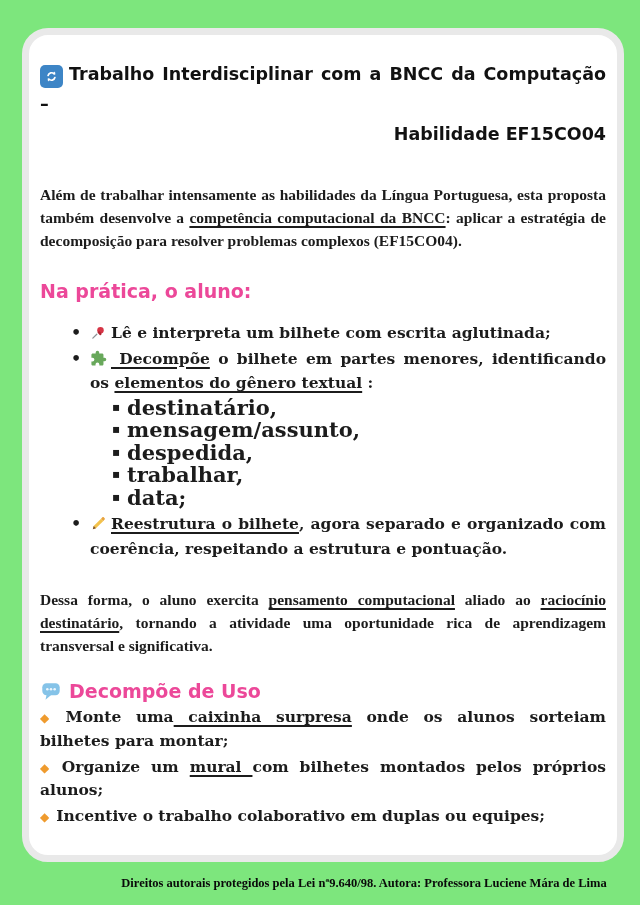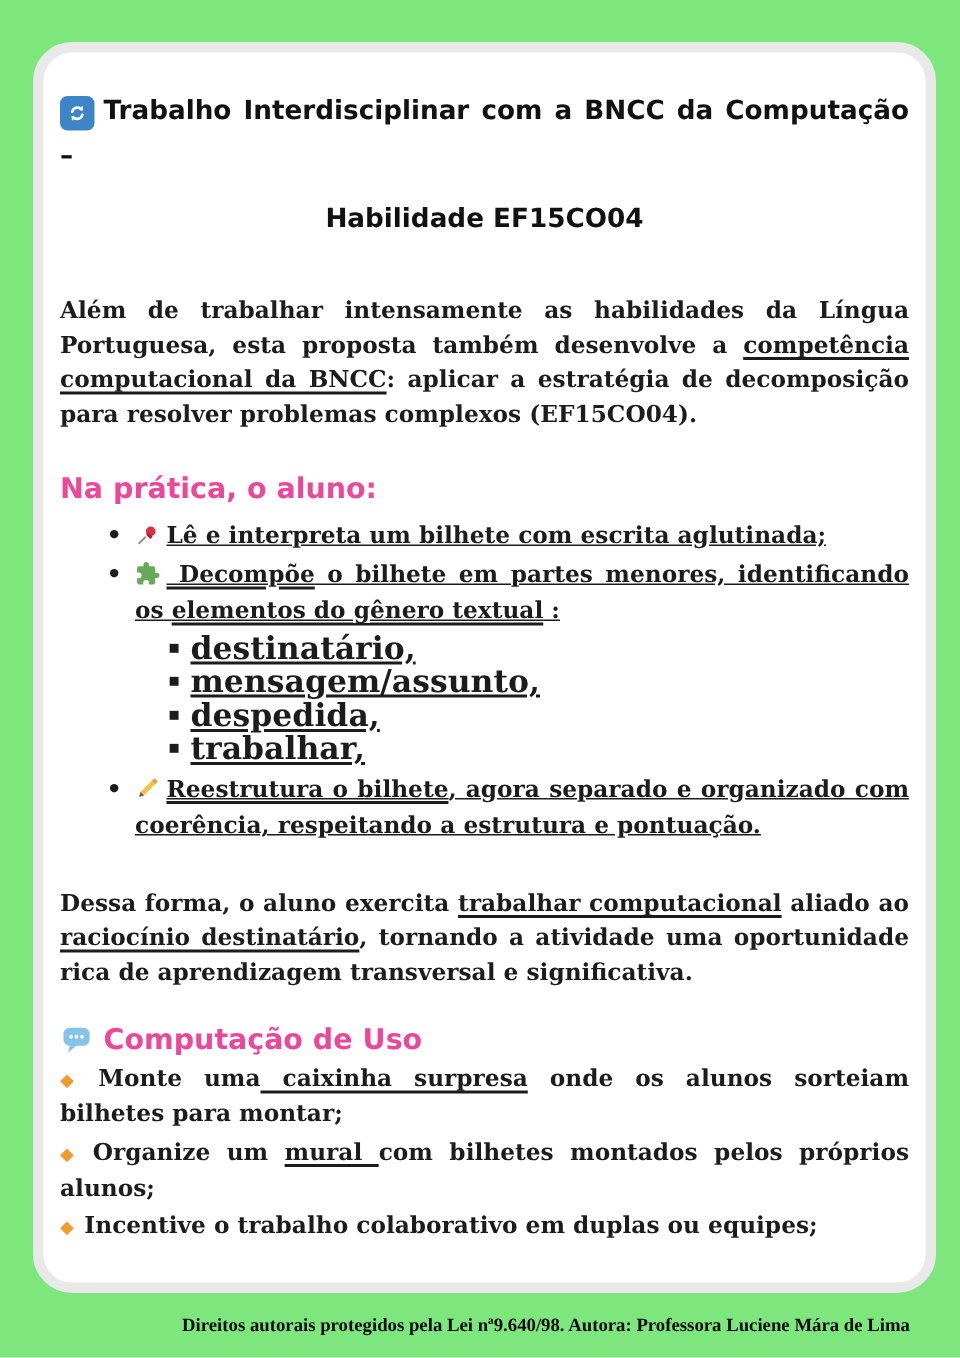--- a/index.html
+++ b/index.html
@@ -30,43 +30,43 @@
   }
   
   .title{
     font-family:"DejaVu Sans","Liberation Sans",sans-serif;
     font-weight:bold;
     font-size:17.5px;
     line-height:30px;
     color:#111;
   }
   .title-line1{ text-align:justify; text-align-last:justify; }
-  .title-line2{ text-align:center;margin-top:12px; }
+  .title-line2{ text-align:right; }
   .ic-box{
     display:inline-flex; align-items:center; justify-content:center;
     width:23px; height:23px; border-radius:5px;
     background:var(--accent-blue);
     vertical-align:-5px; margin-right:6px;
   }
   
   .para{
     font-size:15.5px; line-height:23px;
-    font-weight:bold; text-align:justify;
+    font-weight:bold; text-align:justify;font-family:Liberation Serif, serif;
   }
   .intro{ margin-top:34px; }
   .u{ text-decoration:underline; text-decoration-thickness:1.5px; text-underline-offset:2.5px; }
   
   .h2{
     font-family:"DejaVu Sans","Liberation Sans",sans-serif;
     font-weight:bold; font-size:19px; line-height:24px; color:#ec4899;
   }
   .h2-practice{ margin-top:27px; }
   .h2-suggest{ margin-top:22px; display:flex; align-items:center; gap:7px; }
   
-  .practice-list{ list-style:none; margin-top:7px;text-decoration:underline; }
+  .practice-list{ list-style:none; margin-top:18px; }
   .practice-list > li{
     position:relative;
     padding-left:50px;
     font-size:15.5px; line-height:24.5px; font-weight:bold;
     text-align:justify;
     margin-bottom:1px;
   }
   .practice-list > li::before{
     content:"\2022";
     position:absolute; left:31px; top:0;
@@ -137,44 +137,45 @@
     </li>
     <li>
       <span class="li-icon"><svg width="17" height="17" viewBox="0 0 24 24">
         <path d="M20.5 11H19V7c0-1.1-.9-2-2-2h-4V3.5a2.5 2.5 0 0 0-5 0V5H4c-1.1 0-2 .9-2 2v3.8h1.5a2.7 2.7 0 0 1 0 5.4H2V20c0 1.1.9 2 2 2h3.8v-1.5a2.7 2.7 0 0 1 5.4 0V22H17c1.1 0 2-.9 2-2v-4h1.5a2.5 2.5 0 0 0 0-5z" fill="#68a85b"></path>
       </svg></span><span><span class="u"> Decompõe</span><span> o bilhete em partes menores, identificando os </span><span class="u">elementos do gênero textual</span><span> :</span></span>
       <ul class="sublist">
         <li>destinatário,</li>
         <li>mensagem/assunto,</li>
         <li>despedida,</li>
         <li>trabalhar,</li>
+        <li>data;</li>
       </ul>
     </li>
     <li>
       <span class="li-icon"><svg width="17" height="17" viewBox="0 0 24 24">
         <path d="M4 20l1.2-4.4L15.6 5.2l3.2 3.2L8.4 18.8 4 20z" fill="#f3c24b"></path>
         <path d="M15.6 5.2l1.9-1.9c.5-.5 1.4-.5 1.9 0l1.3 1.3c.5.5.5 1.4 0 1.9l-1.9 1.9z" fill="#e8a33d"></path>
         <path d="M5.2 15.6l3.2 3.2L4 20z" fill="#7a5230"></path>
       </svg></span><span><span class="u">Reestrutura o bilhete</span><span>, agora separado e organizado com coerência, respeitando a estrutura e pontuação.</span></span>
     </li>
   </ul>
 
-  <p class="para conclusion"><span>Dessa forma, o aluno exercita </span><span class="u">trabalhar computacional</span><span> aliado ao </span><span class="u">raciocínio destinatário</span><span>, tornando a atividade uma oportunidade rica de aprendizagem transversal e significativa.</span></p>
+  <p class="para conclusion"><span>Dessa forma, o aluno exercita </span><span class="u">pensamento computacional</span><span> aliado ao </span><span class="u">raciocínio destinatário</span><span>, tornando a atividade uma oportunidade rica de aprendizagem transversal e significativa.</span></p>
 
   <div class="h2 h2-suggest">
     <span>
         <svg width="22" height="22" viewBox="0 0 24 24">
       <rect x="2.5" y="3.5" width="19" height="13" rx="4.5" fill="#85c3e8"></rect>
       <path d="M7.5 14.5l-1.5 7 6.5-5.5z" fill="#85c3e8"></path>
       <circle cx="8" cy="10" r="1.4" fill="#eef7fd"></circle>
       <circle cx="12" cy="10" r="1.4" fill="#eef7fd"></circle>
       <circle cx="16" cy="10" r="1.4" fill="#eef7fd"></circle>
     </svg>
       </span>
-    <span>Computação de Uso</span>
+    <span>Decompõe de Uso</span>
   </div>
 
   <p class="suggest-para"><span class="diamond">◆</span><span><span>Monte uma</span><span class="u"> caixinha surpresa</span><span> onde os alunos sorteiam bilhetes para montar;</span></span></p>
   <p class="suggest-para"><span class="diamond">◆</span><span><span>Organize um </span><span class="u">mural </span><span>com bilhetes montados pelos próprios alunos;</span></span></p>
   <p class="suggest-para"><span class="diamond">◆</span><span><span>Incentive o trabalho colaborativo em duplas ou equipes;</span></span></p>
 
 </div>
 
 <div class="footer">
   <span>Direitos autorais protegidos pela Lei nª9.640/98. Autora: Professora Luciene Mára de Lima</span>

